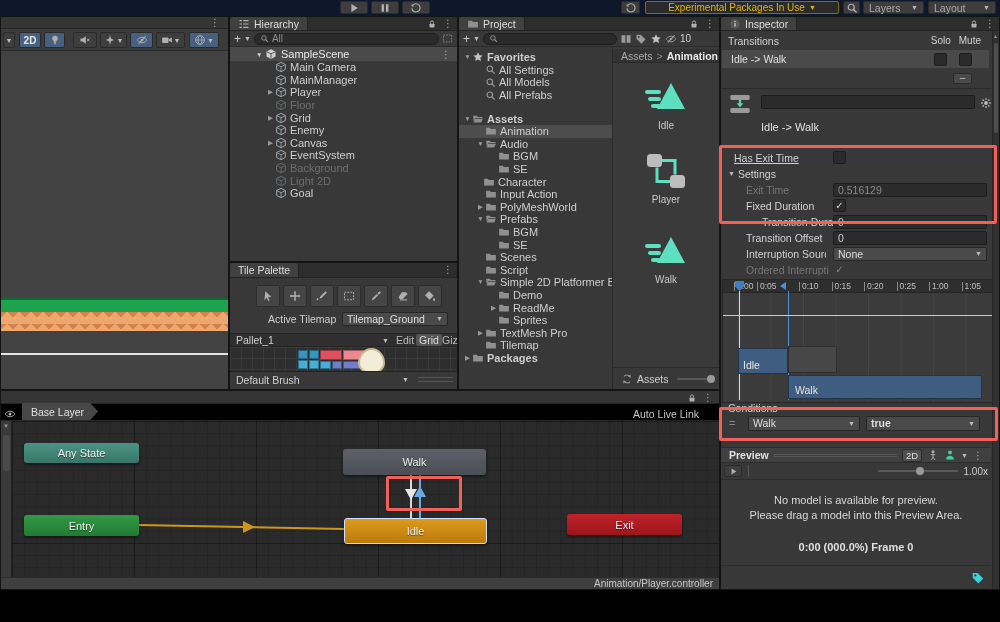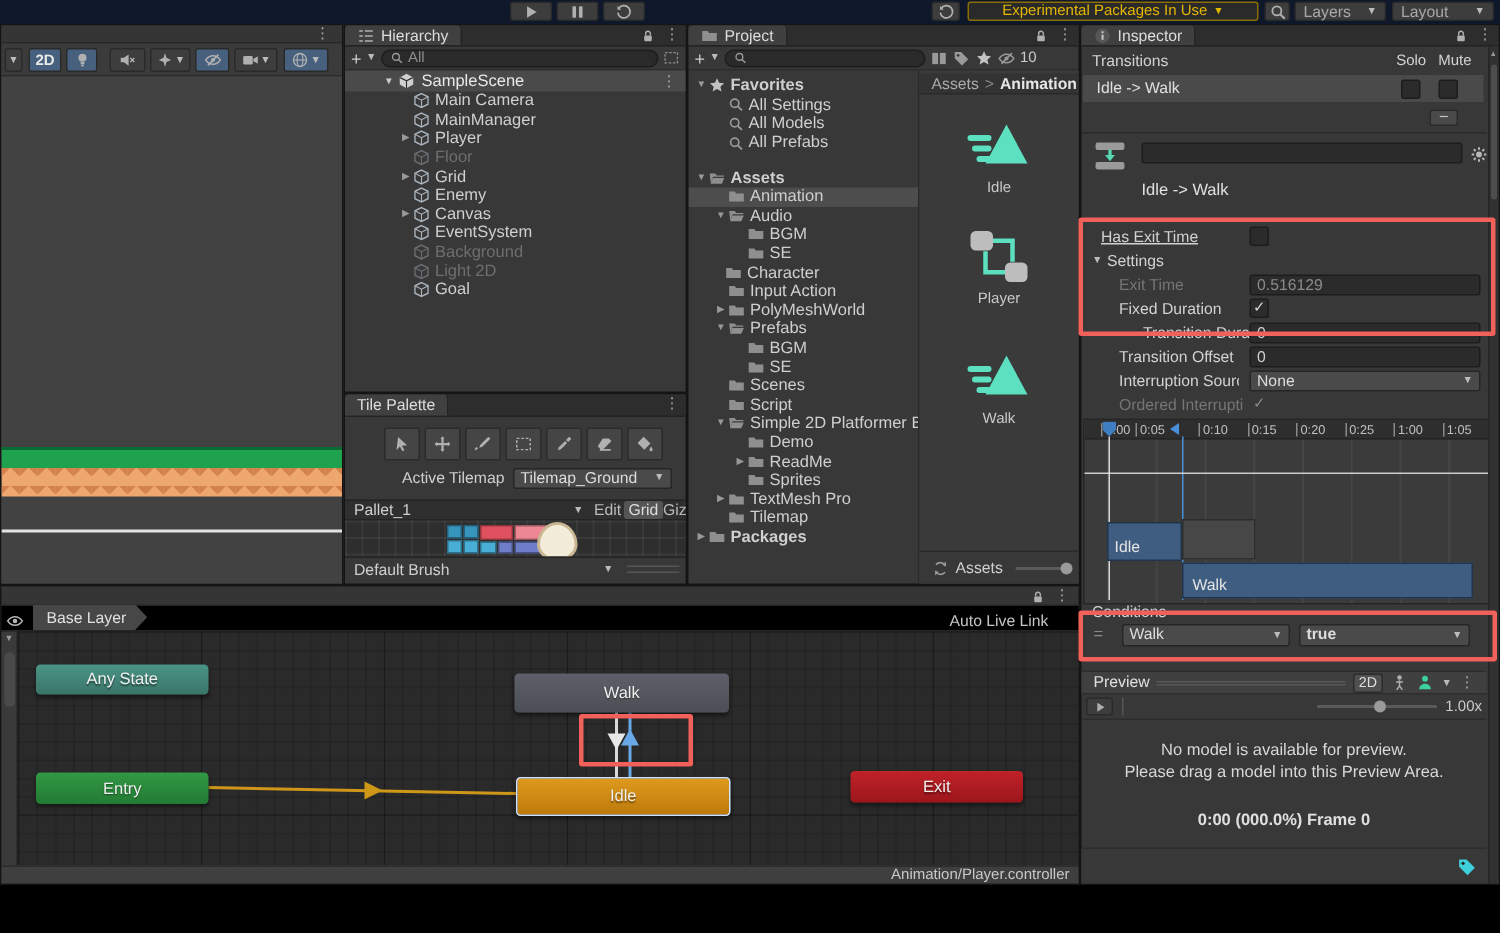--- a/index.html
+++ b/index.html
@@ -921,21 +921,21 @@
           <span>Walk</span>
           <span class="dda">▼</span>
         </div>
       <div class="dd" style="position:absolute;left:144px;width:114px;height:15px;font-weight:bold;">
           <span>true</span>
           <span class="dda">▼</span>
         </div>
     </div>
 
     <div style="position:absolute;left:0;right:8px;top:430px;height:16px;background:#404040;border-top:1px solid #2c2c2c;border-bottom:1px solid #2c2c2c;display:flex;align-items:center;padding:0 8px;gap:5px;">
-      <span style="font-size:10.5px;color:#e0e0e0;">Preview</span>
+      <span style="font-size:10.5px;color:#e0e0e0;font-weight:bold;">Preview</span>
       <div style="flex:1;height:3px;border-top:1px solid #575757;border-bottom:1px solid #575757;"></div>
       <span style="background:#505050;border:1px solid #2b2b2b;border-radius:2px;font-size:9.5px;padding:0 3px;color:#ddd;">2D</span>
       <span class="ic" style="color:#b0b0b0;">
           <svg xmlns="http://www.w3.org/2000/svg" viewBox="0 0 16 16" fill="currentColor" width="100%" height="100%">
             <circle cx="8" cy="3.6" r="2"></circle>
             <path d="M8 6v5M5 7.5h6M8 11l-2.5 3.5M8 11l2.5 3.5" stroke="currentColor" stroke-width="1.3" fill="none"></path>
           </svg>
         </span>
       <span class="ic" style="color:#3ecfa0;">
           <svg xmlns="http://www.w3.org/2000/svg" viewBox="0 0 16 16" fill="currentColor" width="100%" height="100%">

